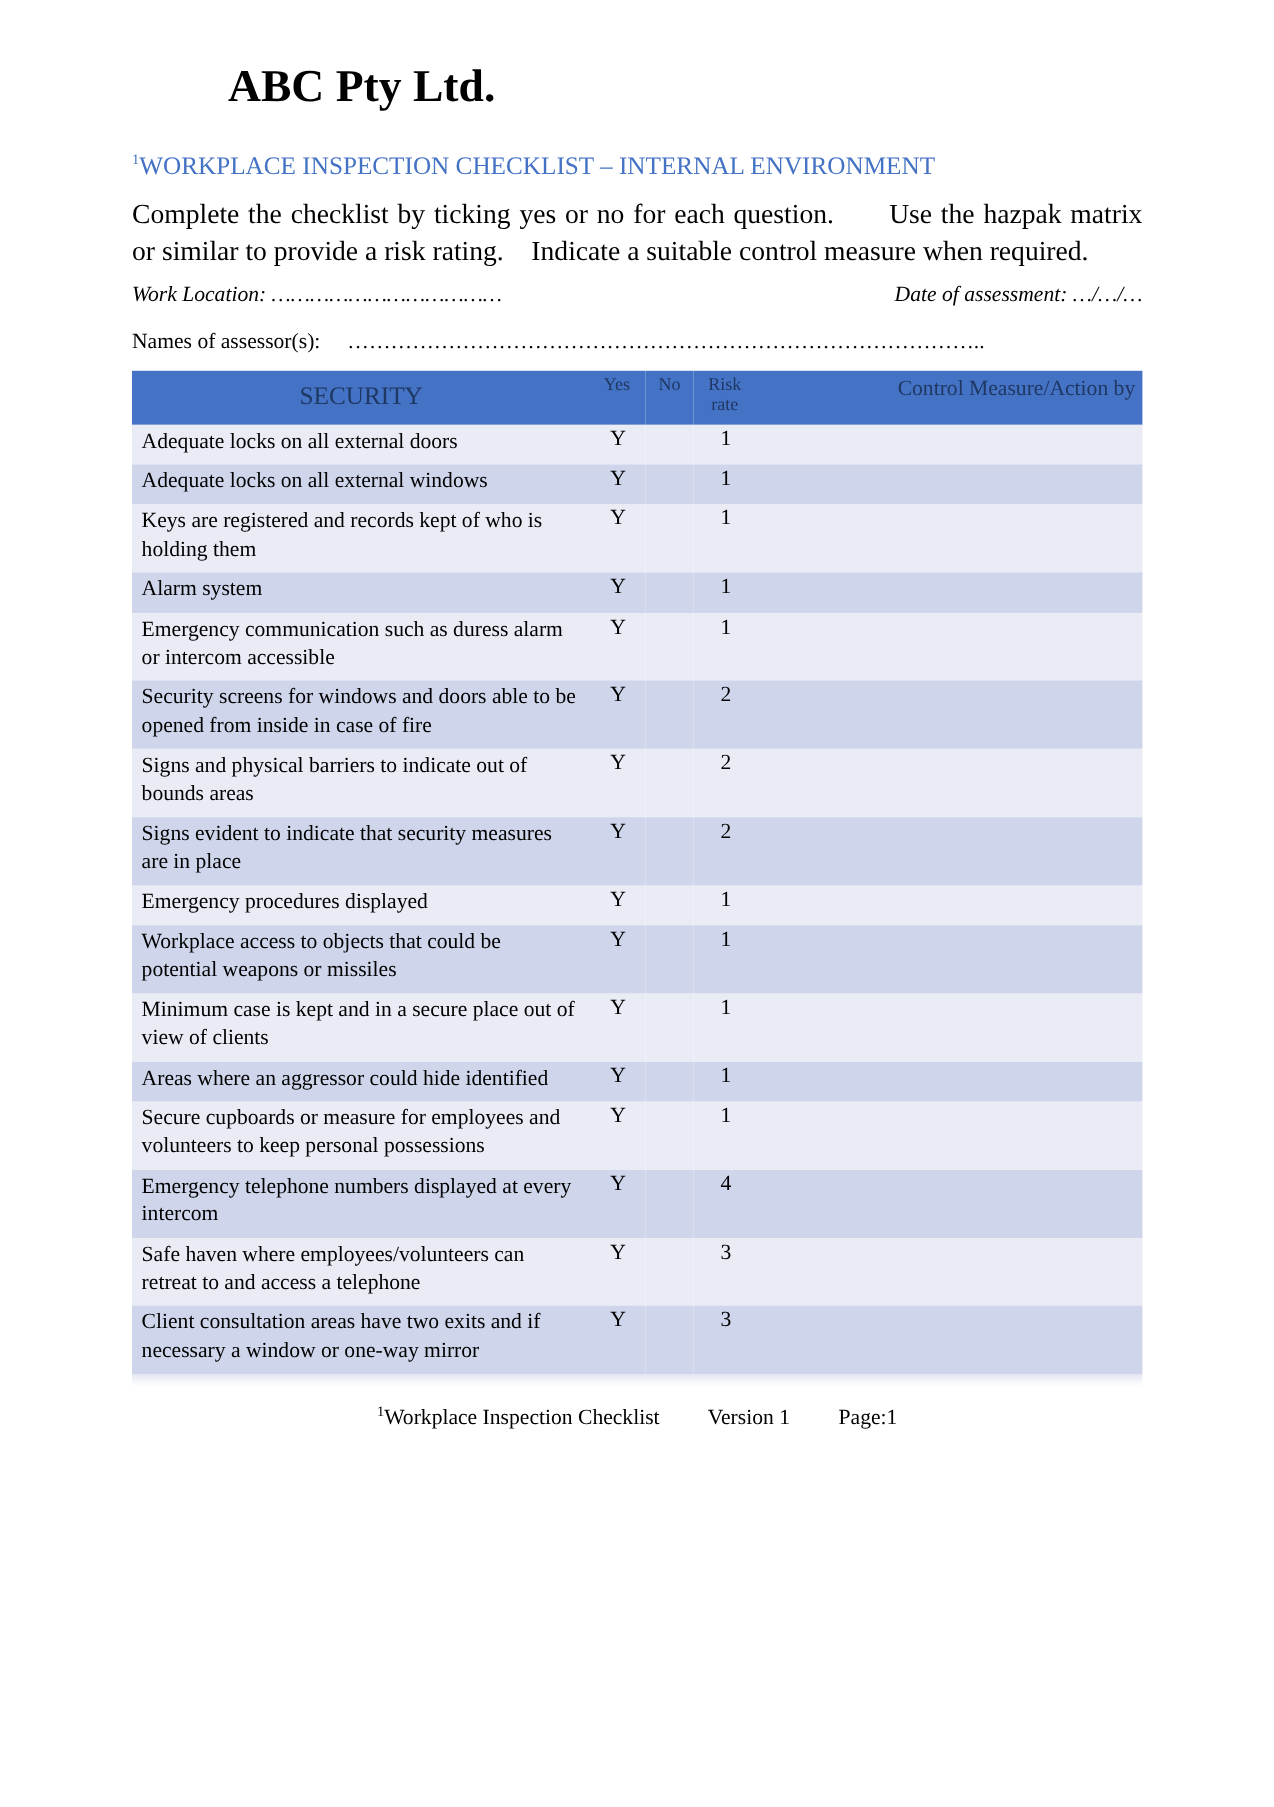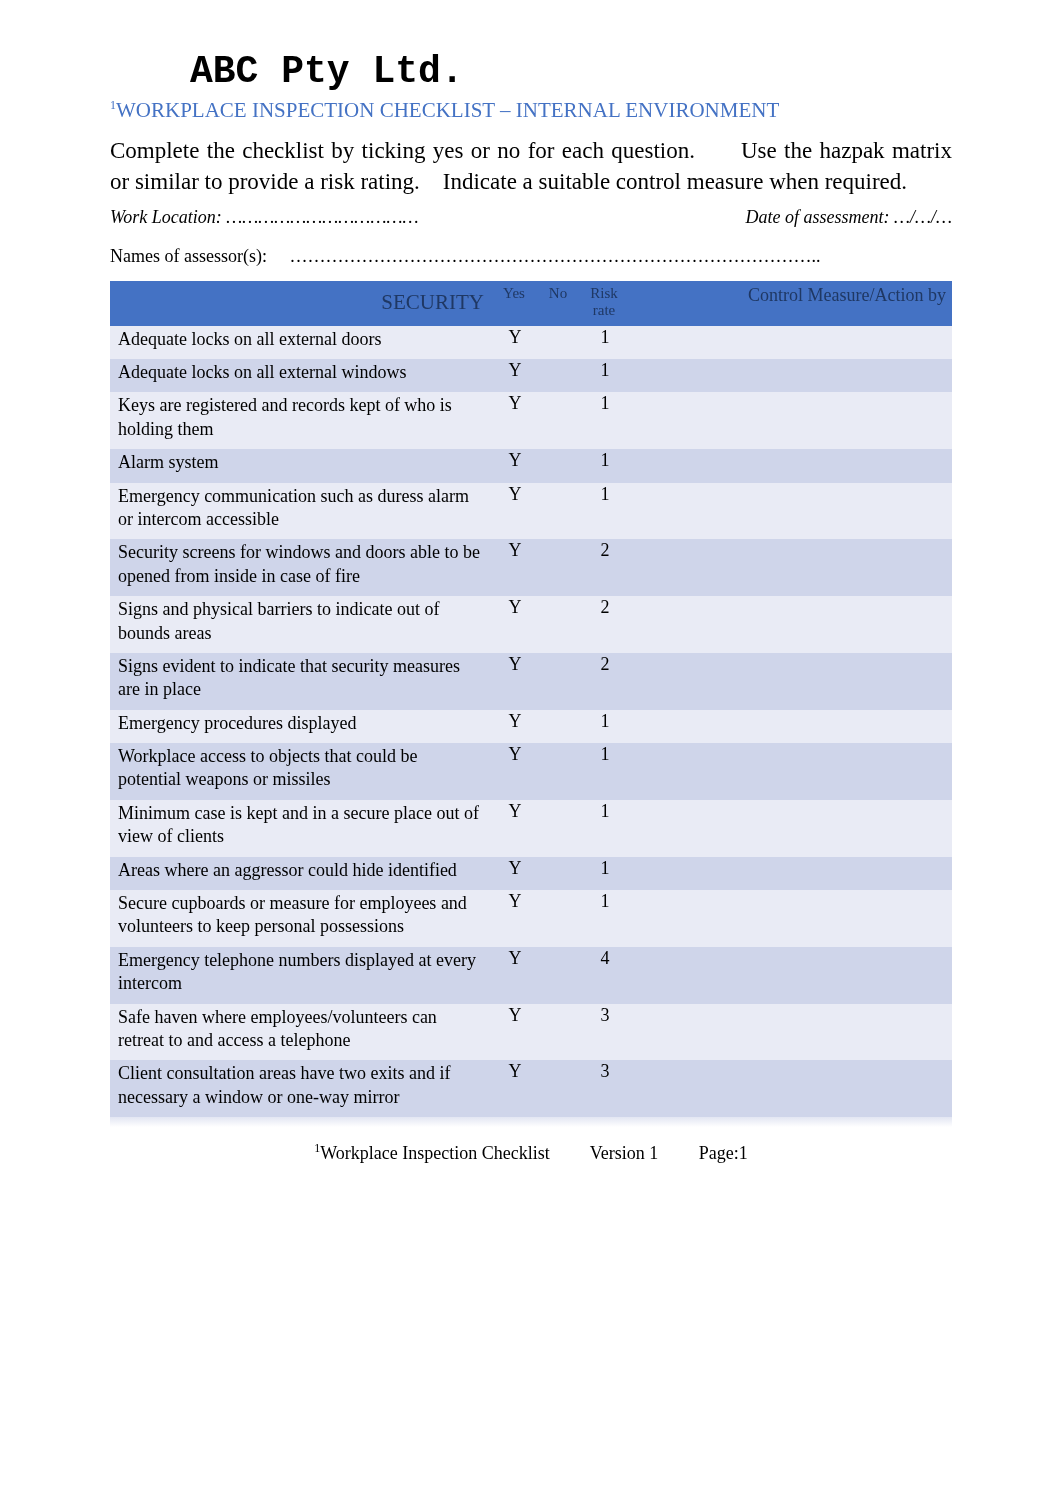--- a/index.html
+++ b/index.html
@@ -8,22 +8,22 @@
       background: #fff;
       font-family: "Times New Roman", Times, serif;
       color: #000;
       width: 1062px;
     }
     .page {
       padding: 50px 110px 30px 110px;
     }
     .company {
       font-size: 38px;
-      margin: 0 0 5px 80px;
-      font-family: Liberation Mono, monospace;
+      margin: 0 0 32px 80px;
+      font-family: Liberation Serif, serif;
     }
     .section-title {
       color: #4472C4;
       font-size: 21px;
       font-family: "Times New Roman", Times, serif;
       margin-bottom: 12px;
     }
     .sup1 {
       color: #4472C4;
       font-size: 12px;
@@ -51,21 +51,21 @@
     }
     table.checklist {
       width: 100%;
       border-collapse: collapse;
       font-size: 18px;
     }
     table.checklist th {
       background: #4472C4;
       color: #1F3864;
       font-weight: normal;
-      text-align: right;
+      text-align: center;
       padding: 4px 6px 6px 6px;
       vertical-align: top;
       font-size: 17px;
     }
     table.checklist th:first-child {
       font-size: 21px;
       color: #1F3864;
       padding-left: 8px;
       vertical-align: middle;
     }

